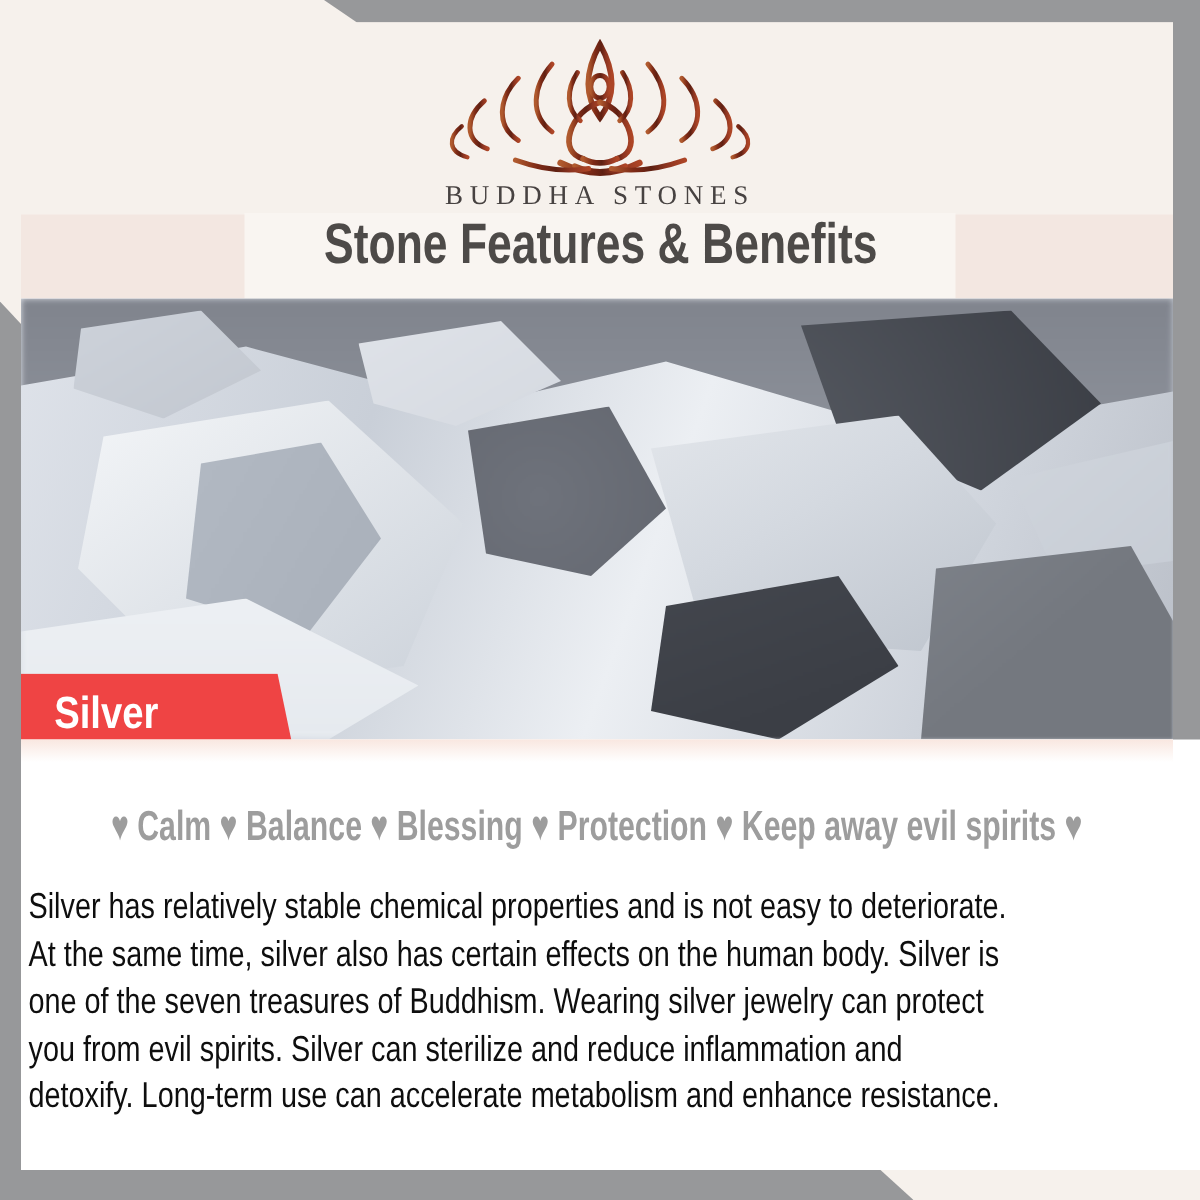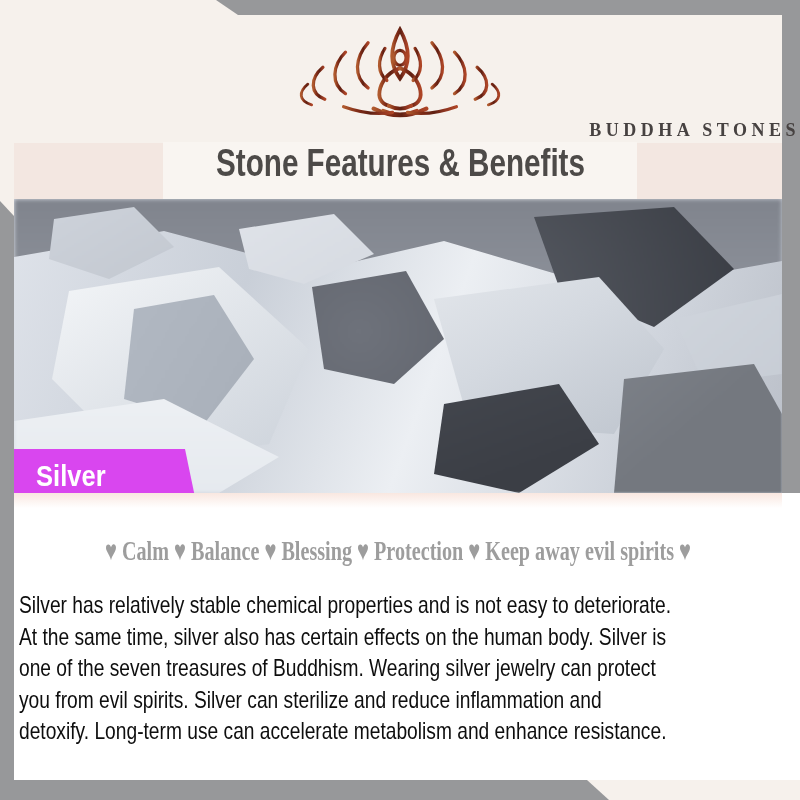--- a/index.html
+++ b/index.html
@@ -22,22 +22,22 @@
   .band-right{left:782px;top:0;width:18px;height:584px;
     clip-path:polygon(0 0,100% 0,100% 584px,0 562px);}
   .band-left{left:0;top:201px;width:14px;height:599px;
     clip-path:polygon(0 0,100% 15px,100% 100%,0 100%);}
   .band-bottom{left:0;top:780px;width:620px;height:20px;
     clip-path:polygon(0 0,587px 0,609px 100%,0 100%);}
   
   .logo-wrap{position:absolute;left:0;top:24px;width:800px;text-align:center;}
   .logo-svg{display:block;margin:0 auto;}
   .brand-name{
-    margin-top:2px;font-family:"Liberation Serif",serif;font-weight:700;
-    font-size:18px;letter-spacing:4.5px;color:#474241;text-align:right;
+    margin-top:2px;font-family:"Liberation Serif",serif;font-weight:400;
+    font-size:18px;letter-spacing:4.5px;color:#474241;
   }
   
   .pink-band{position:absolute;left:14px;top:143px;width:768px;height:56px;
     background:var(--pink-band);}
   .title-strip{position:absolute;left:163px;top:142px;width:474px;height:57px;
     background:#f9f5f1;display:flex;justify-content:center;}
   .title-text{font-weight:bold;font-size:38px;color:var(--title-gray);
     white-space:nowrap;transform:scaleX(.78);}
   
   .photo{position:absolute;left:14px;top:199px;width:768px;height:294px;
@@ -62,30 +62,30 @@
   .rk9{clip-path:polygon(610px 180px,740px 165px,768px 215px,768px 294px,600px 294px);
     background:linear-gradient(140deg,#a9afb9,#74787f 85%);filter:blur(1px);}
   .rk10{clip-path:polygon(660px 120px,768px 95px,768px 175px,690px 185px);
     background:linear-gradient(140deg,#eef1f5,#c2c8d1);filter:blur(1.5px);}
   .rk11{clip-path:polygon(225px 30px,320px 15px,360px 55px,290px 85px,235px 70px);
     background:linear-gradient(150deg,#e8ebf0,#b9bfc9);filter:blur(1.5px);}
   .rk12{clip-path:polygon(40px 20px,120px 8px,160px 48px,95px 80px,35px 60px);
     background:linear-gradient(150deg,#cfd4dc,#9aa0a9);filter:blur(1.5px);}
   
   .photo-tag{position:absolute;left:14px;top:449px;width:182px;height:53px;
-    background:#d946ef;clip-path:polygon(0 0,171px 0,182px 100%,0 100%);
+    background:#ef4444;clip-path:polygon(0 0,171px 0,182px 100%,0 100%);
     display:flex;align-items:center;}
   .photo-tag-text{font-weight:bold;font-size:30px;color:#ffffff;
     padding-left:26px;white-space:nowrap;transform:scaleX(.85);transform-origin:left;}
   
   .white-panel{position:absolute;left:14px;top:493px;width:786px;height:287px;background:#ffffff;}
   .pink-strip{position:absolute;left:14px;top:493px;width:768px;height:15px;
     background:linear-gradient(180deg,#f9e7e0,#ffffff);}
   .benefits-row{position:absolute;left:14px;top:529px;width:768px;height:44px;
-    display:flex;align-items:center;justify-content:center;font-family:Liberation Serif, serif;}
+    display:flex;align-items:center;justify-content:center;}
   .benefits-text{font-weight:bold;font-size:28px;color:var(--benefit-gray);
     white-space:nowrap;transform:scaleX(.72);}
   .description{position:absolute;left:19px;top:589px;width:755px;color:#0e0e0e;}
   .desc-line{font-size:24px;line-height:31.5px;white-space:nowrap;
     transform:scaleX(.8);transform-origin:left;}
 </style>
 </head>
 <body>
 
 <div class="canvas">

